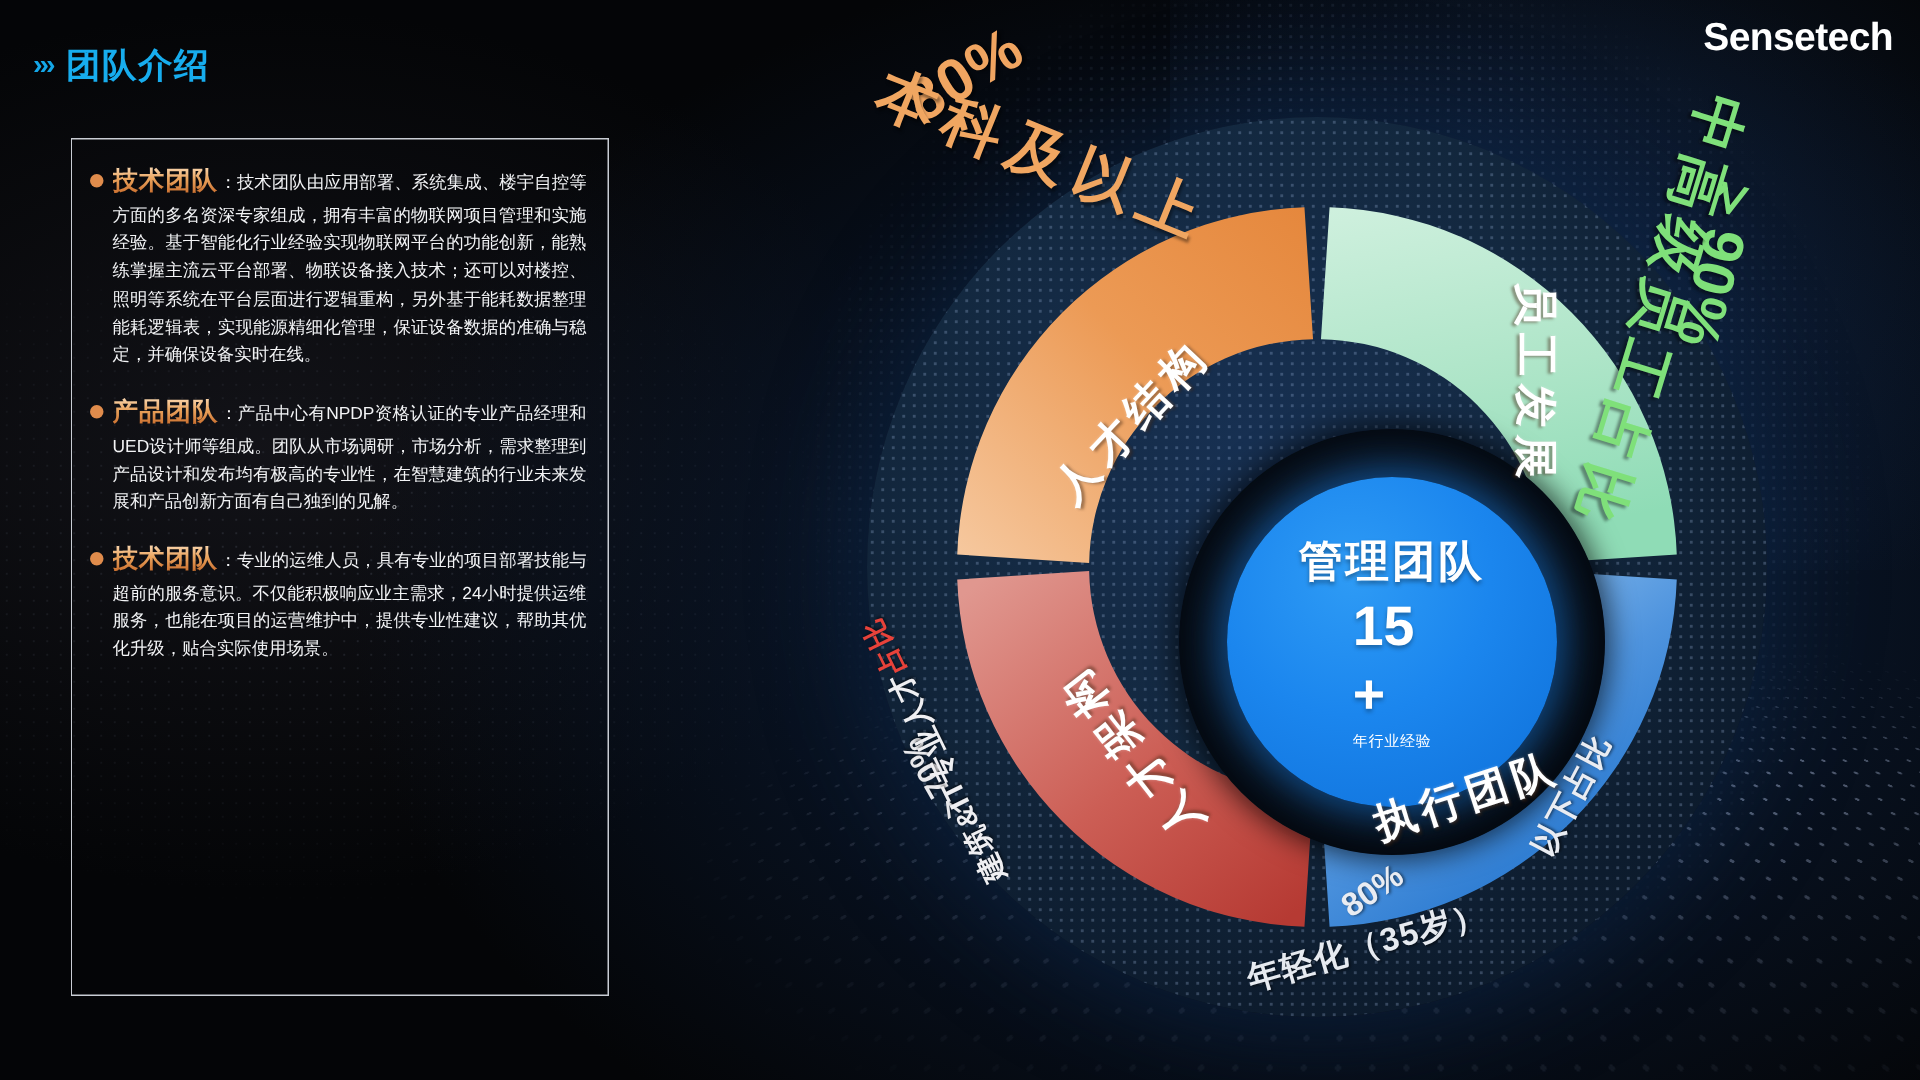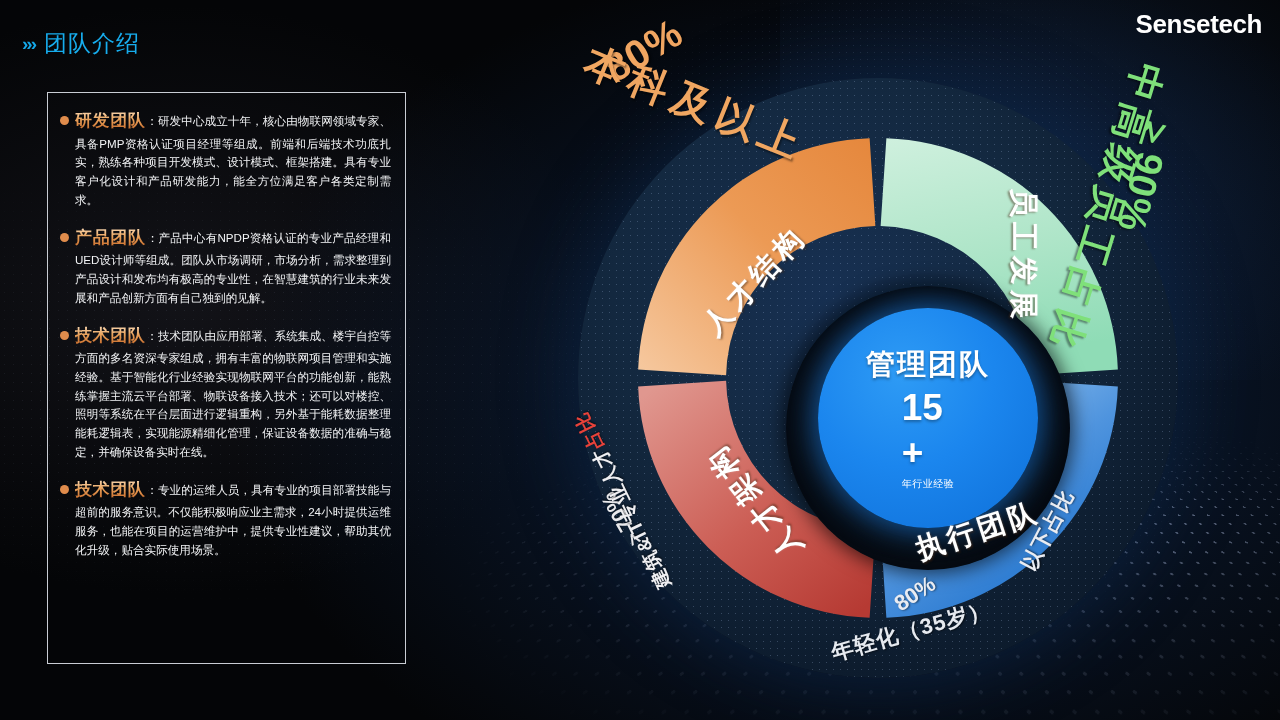--- a/index.html
+++ b/index.html
@@ -63,21 +63,21 @@
     letter-spacing:-0.4px;
   }
   .page-title-wrap {
     position:absolute; left:22px; top:28px;
     display:flex; align-items:center; gap:9px;
   }
   .chevrons {
     color:#14A7E8; font-size:19px; font-weight:bold; letter-spacing:-2px;
   }
   .page-title {
-    color:#17ADEE; font-size:23px; font-weight:normal; letter-spacing:1px;
+    color:#17ADEE; font-size:23px; font-weight:bold; letter-spacing:1px;
   }
 
   
   .panel {
     position:absolute; left:47px; top:92px;
     width:359px; height:572px;
     border:1px solid #C9CDD4;
     padding:14px 14px 0 12px;
   }
   .item { display:flex; margin-bottom:14px; }
@@ -117,21 +117,21 @@
   .segments {
     position:absolute; left:60px; top:42px; width:600px; height:600px;
   }
   .hub-hole {
     position:absolute; left:268px; top:250px; width:284px; height:284px;
     border-radius:50%;
     background:radial-gradient(circle at 45% 38%, #101C2B 0%, #09121C 60%, #060B12 100%);
     box-shadow:0 0 34px 10px rgba(4,8,14,0.9) inset, 0 0 18px 4px rgba(0,0,0,0.6);
   }
   .hub {
-    position:absolute; left:300px; top:272px; width:220px; height:220px;
+    position:absolute; left:300px; top:282px; width:220px; height:220px;
     border-radius:50%;
     background:radial-gradient(circle at 38% 30%, #2E9BF5 0%, #1B86EE 45%, #0E6FD8 100%);
     box-shadow:0 0 24px 6px rgba(24,120,220,0.55);
     display:flex; flex-direction:column; align-items:center; justify-content:center;
     gap:2px;
   }
   .hub-title {
     color:#ffffff; font-size:29px; font-weight:bold; letter-spacing:2px;
     text-shadow:0 2px 3px rgba(0,0,0,0.35);
   }
@@ -220,38 +220,32 @@
   <div class="dots-c"></div>
 
   <div class="page-title-wrap">
     <span class="chevrons">›››</span>
     <span class="page-title">团队介绍</span>
   </div>
   <div class="logo">Sensetech</div>
 
   <div class="panel">
 
+
     <div class="item">
       <span class="bullet"></span>
       <div class="item-body">
-        <p class="item-text"><span class="item-head">研发团队</span><span>：研发中心成立十年，核心由物联网领域专家、具备PMP资格认证项目经理等组成。前端和后端技术功底扎实，熟练各种项目开发模式、设计模式、框架搭建。具有专业客户化设计和产品研发能力，能全方位满足客户各类定制需求。</span></p>
+        <p class="item-text"><span class="item-head">技术团队</span><span>：技术团队由应用部署、系统集成、楼宇自控等方面的多名资深专家组成，拥有丰富的物联网项目管理和实施经验。基于智能化行业经验实现物联网平台的功能创新，能熟练掌握主流云平台部署、物联设备接入技术；还可以对楼控、照明等系统在平台层面进行逻辑重构，另外基于能耗数据整理能耗逻辑表，实现能源精细化管理，保证设备数据的准确与稳定，并确保设备实时在线。</span></p>
       </div>
     </div>
 
     <div class="item">
       <span class="bullet"></span>
       <div class="item-body">
         <p class="item-text"><span class="item-head">产品团队</span><span>：产品中心有NPDP资格认证的专业产品经理和UED设计师等组成。团队从市场调研，市场分析，需求整理到产品设计和发布均有极高的专业性，在智慧建筑的行业未来发展和产品创新方面有自己独到的见解。</span></p>
-      </div>
-    </div>
-
-    <div class="item">
-      <span class="bullet"></span>
-      <div class="item-body">
-        <p class="item-text"><span class="item-head">技术团队</span><span>：技术团队由应用部署、系统集成、楼宇自控等方面的多名资深专家组成，拥有丰富的物联网项目管理和实施经验。基于智能化行业经验实现物联网平台的功能创新，能熟练掌握主流云平台部署、物联设备接入技术；还可以对楼控、照明等系统在平台层面进行逻辑重构，另外基于能耗数据整理能耗逻辑表，实现能源精细化管理，保证设备数据的准确与稳定，并确保设备实时在线。</span></p>
       </div>
     </div>
 
     <div class="item">
       <span class="bullet"></span>
       <div class="item-body">
         <p class="item-text"><span class="item-head">技术团队</span><span>：专业的运维人员，具有专业的项目部署技能与超前的服务意识。不仅能积极响应业主需求，24小时提供运维服务，也能在项目的运营维护中，提供专业性建议，帮助其优化升级，贴合实际使用场景。</span></p>
       </div>
     </div>
 

